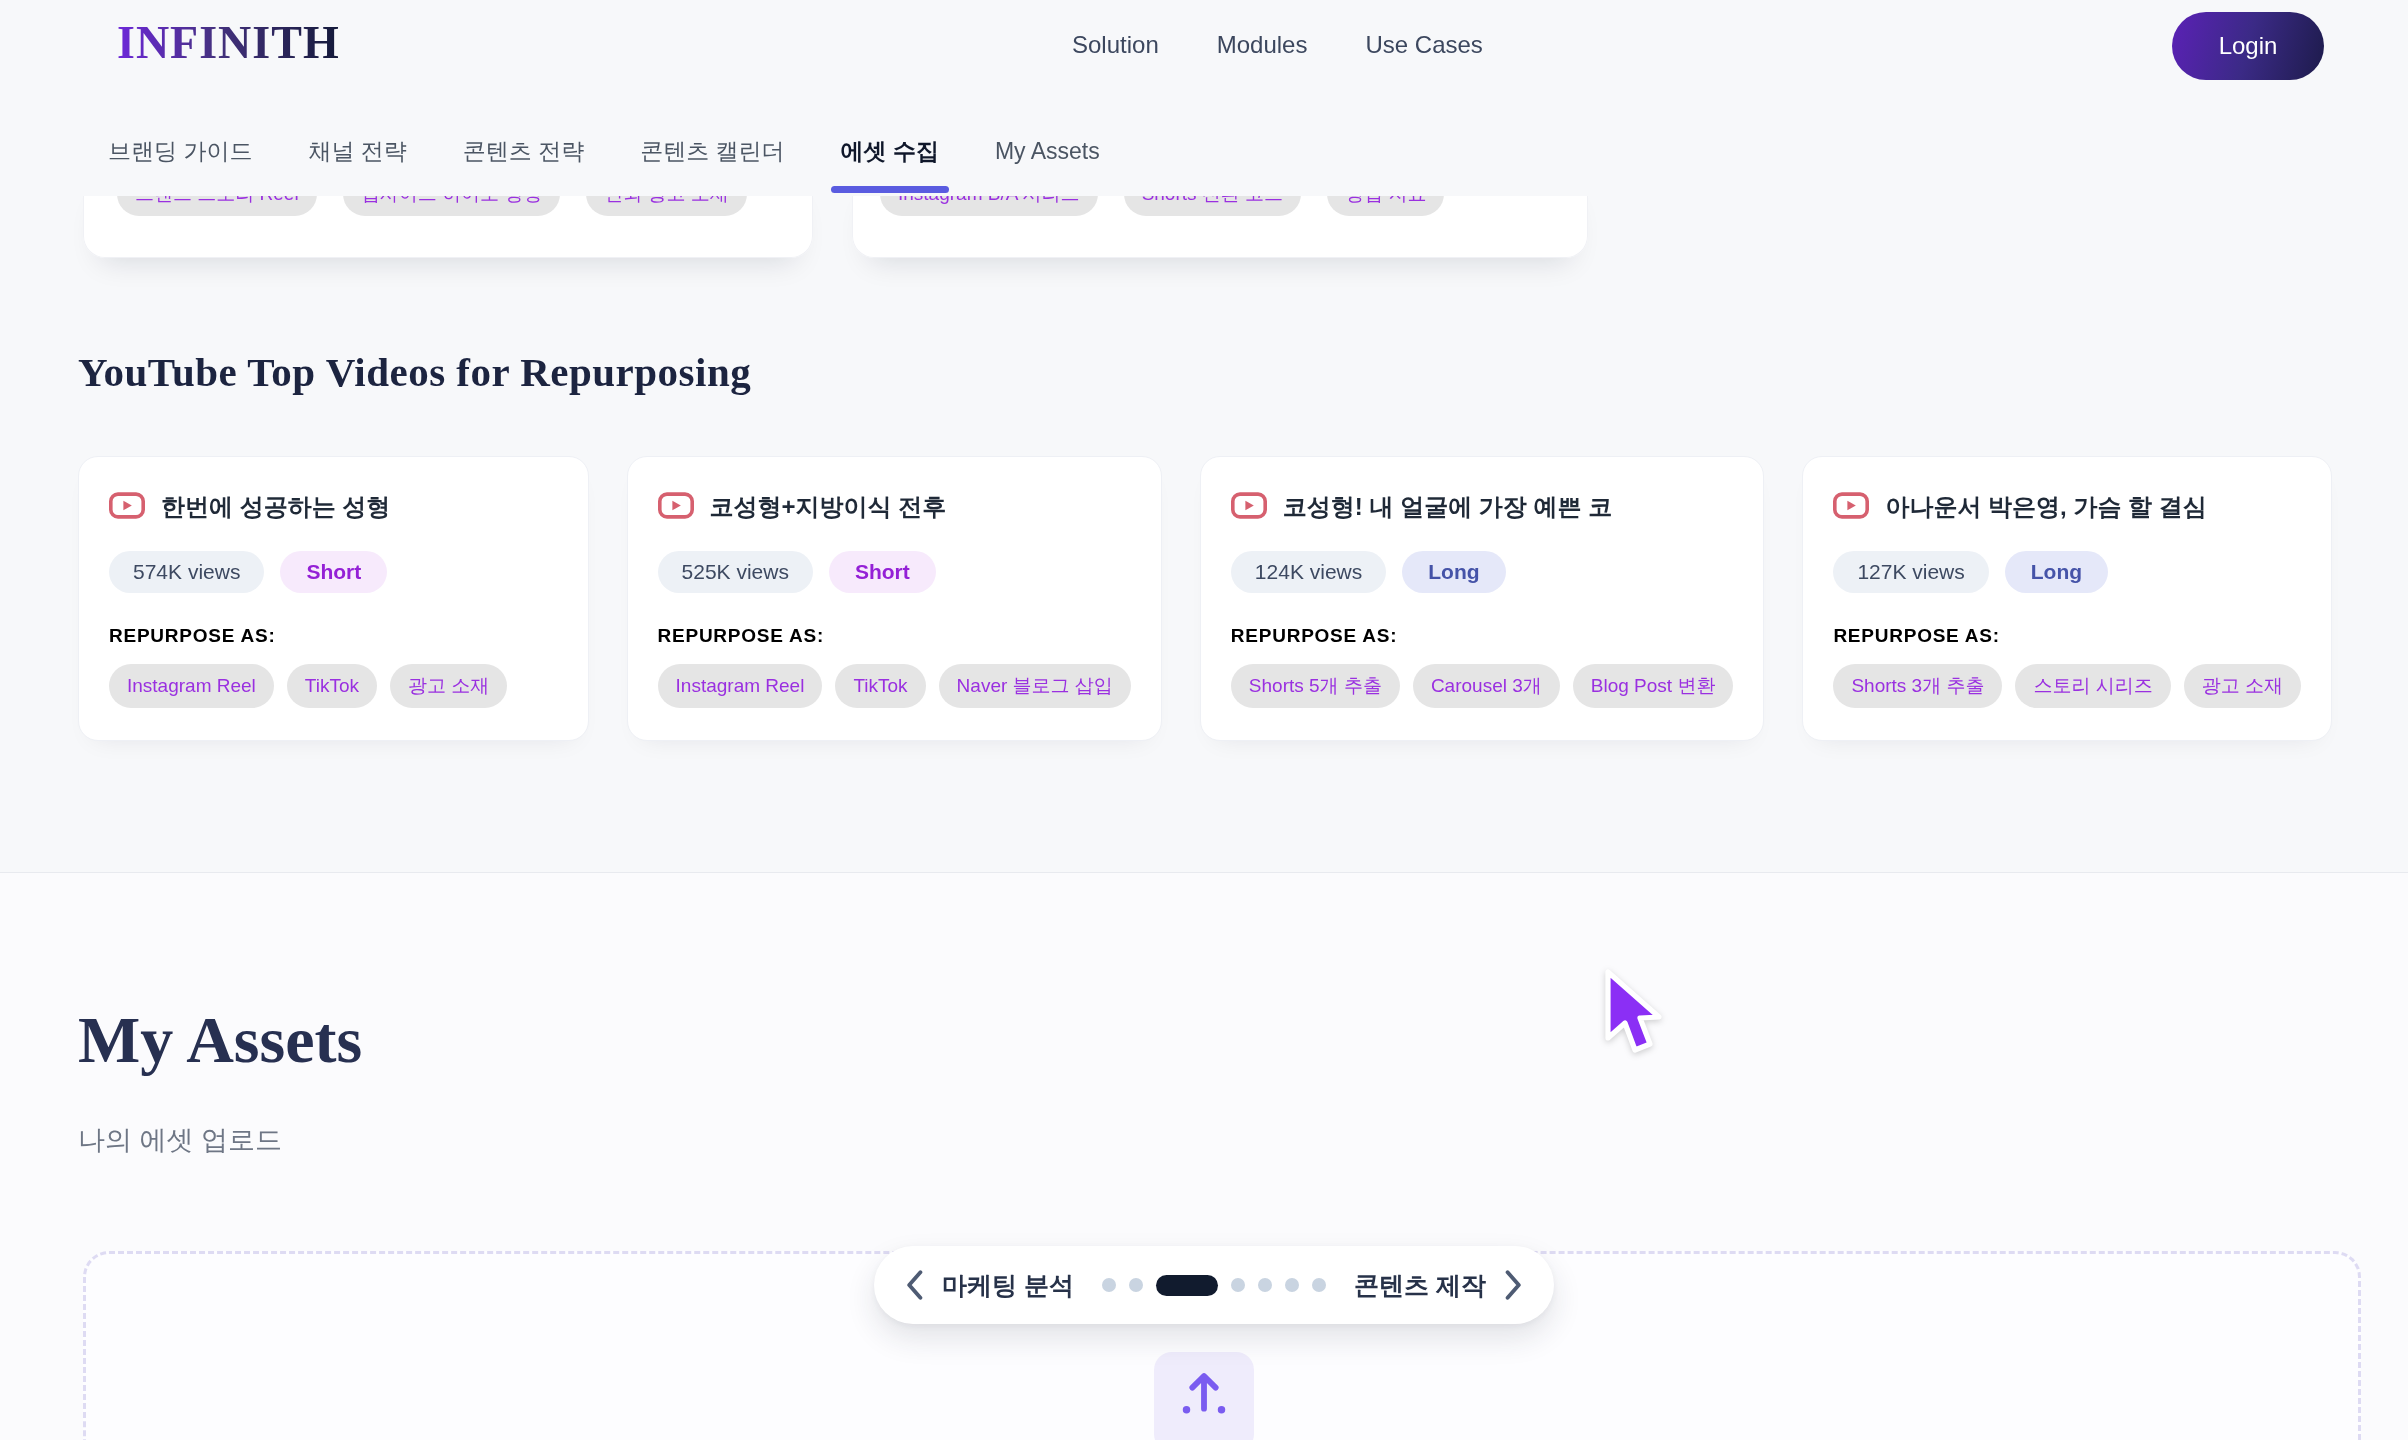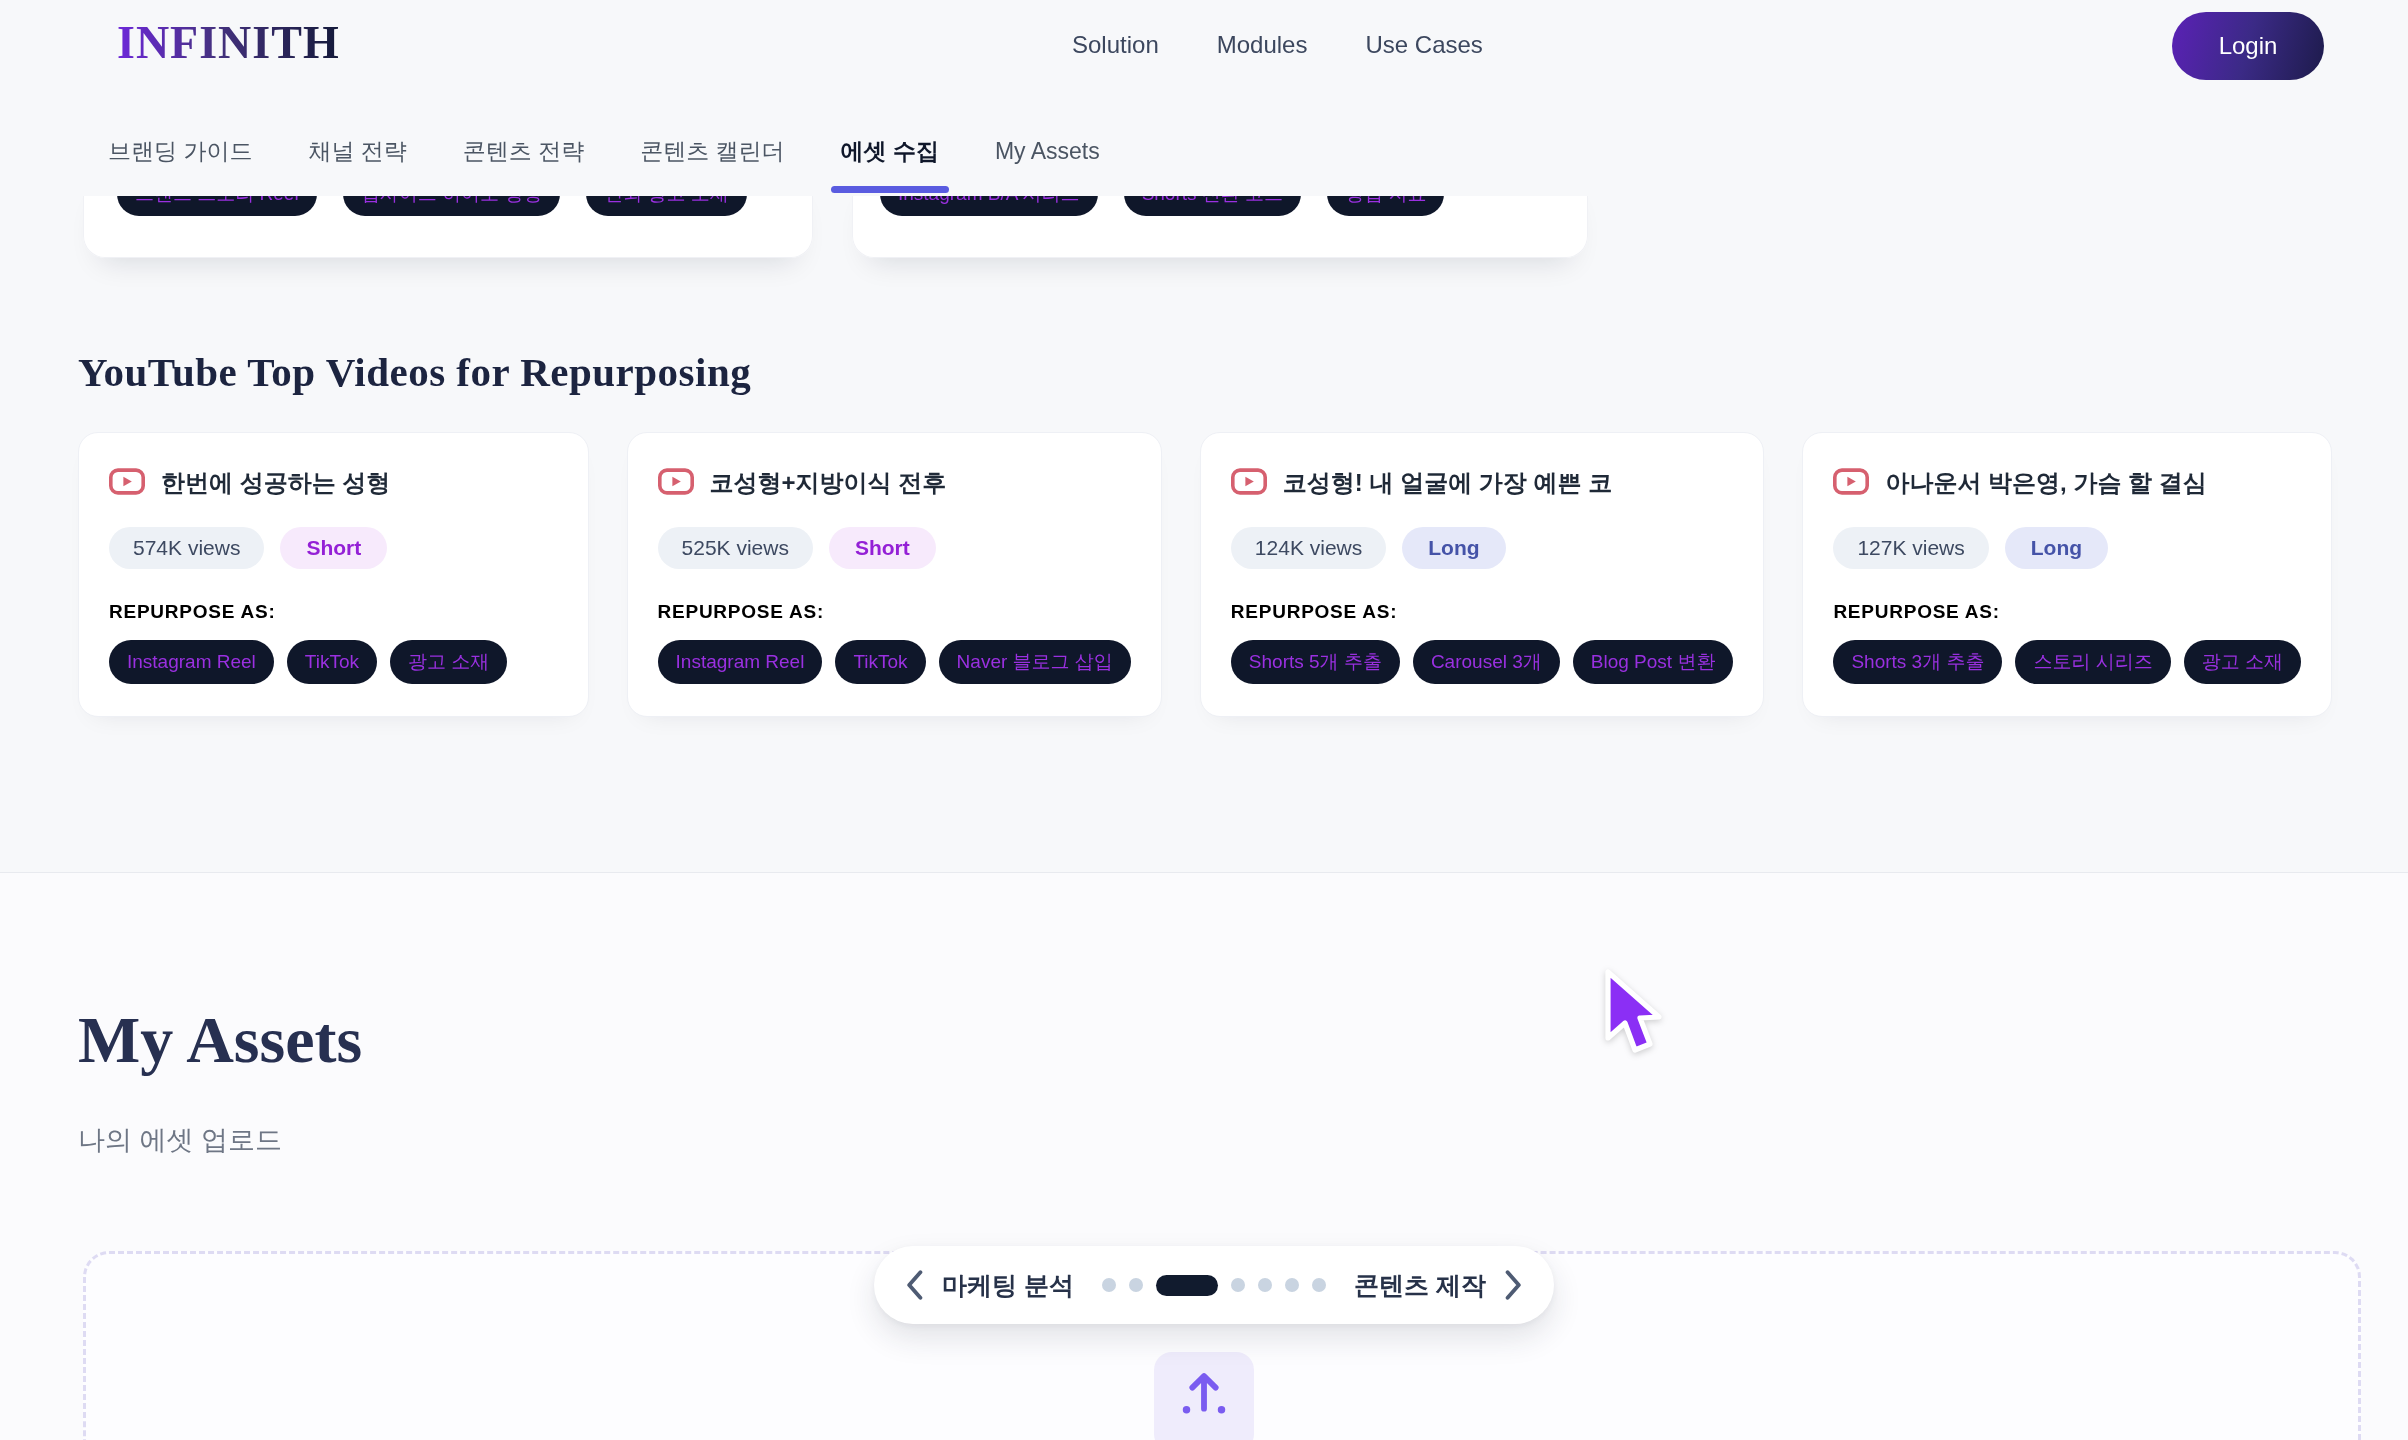--- a/index.html
+++ b/index.html
@@ -36,30 +36,30 @@
     display:flex; align-items:center; justify-content:center; }
   #tab-bar { position:absolute; left:108px; top:130px; display:flex; gap:56px;
     font-size:23px; color:#4b5563; }
   .tab { position:relative; line-height:42px; cursor:pointer; white-space:nowrap; }
   .tab.active { color:#0f172a; font-weight:700; }
   .tab.active::after { content:""; position:absolute; left:-10px; right:-10px; top:56px;
     height:7px; border-radius:4px; background:#5a5ce0; }
 
   
   .chip { display:inline-flex; align-items:center; border-radius:999px; white-space:nowrap; }
-  .chip.tag { background:#0f172a; color:#9a30e0; font-size:19px; padding:9px 18px; }
+  .chip.tag { background:#e5e5e5; color:#9a30e0; font-size:19px; padding:9px 18px; }
   .chip.views { background:#edf1f6; color:#3d4961; font-size:21px; font-weight:500; padding:9px 24px; }
   .chip.type { font-size:21px; font-weight:700; padding:9px 26px; }
   .chip.type.short { background:#f7eafc; color:#9420d6; }
   .chip.type.long  { background:#e5e8f9; color:#4553a8; }
 
   
   #yt-title { position:absolute; left:78px; top:348px; font-family:"Liberation Serif","DejaVu Serif",serif;
     font-weight:700; font-size:41px; color:#1c2440; letter-spacing:.5px;text-align:center; }
-  #video-grid { position:absolute; left:78px; top:432px; width:2254px;
+  #video-grid { position:absolute; left:78px; top:456px; width:2254px;
     display:grid; grid-template-columns:repeat(4,1fr); gap:38px; }
   .video-card { background:#ffffff; border:1px solid #eef0f5; border-radius:20px;
     padding:34px 30px; height:285px; box-shadow:0 12px 26px -16px rgba(15,23,42,.10); }
   .vc-title-row { display:flex; align-items:center; gap:16px; }
   .vc-title { font-size:24px; font-weight:700; color:#1f2937; white-space:nowrap; }
   .vc-badges { display:flex; gap:16px; margin-top:28px; }
   .vc-repurpose-label { margin-top:32px; font-size:19px; font-weight:700; color:#000000; letter-spacing:.04em; }
   .vc-tags { display:flex; gap:13px; margin-top:17px; }
 
   

